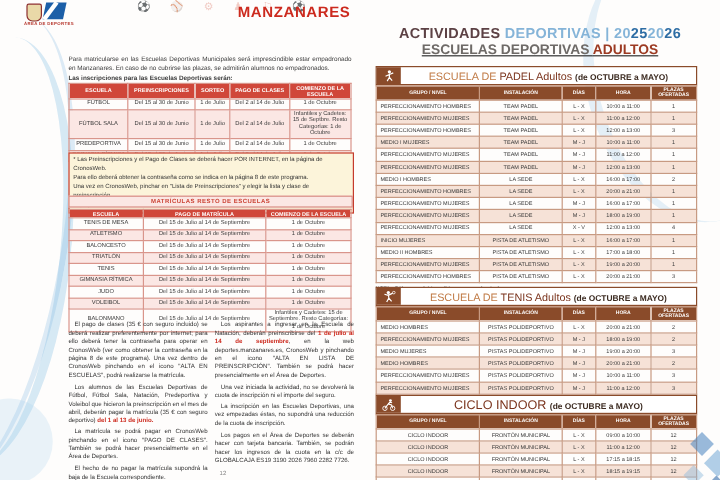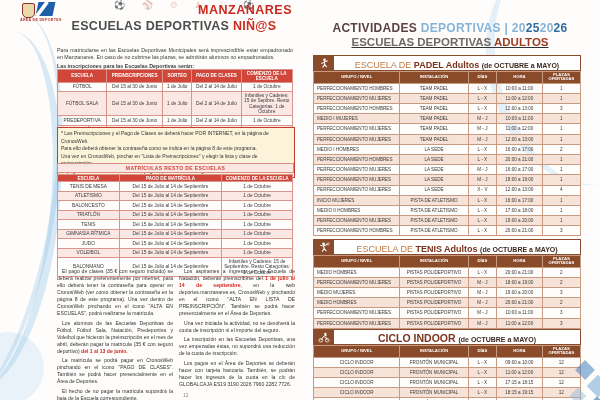--- a/index.html
+++ b/index.html
@@ -74,21 +74,21 @@
   .rtitle{position:absolute;left:0;top:3px;width:300px;text-align:center;font-size:12px;font-weight:800;letter-spacing:.3px;}
   .rtitle .c-dark{color:#5c4144;} .rtitle .c-blue{color:#85b4d8;} .rtitle .c-navy{color:#2e6da4;}
   .rsub{position:absolute;left:0;top:18px;width:300px;text-align:center;font-size:11.5px;font-weight:800;text-decoration:underline;}
   .rsub .c-gray{color:#6e6a67;} .rsub .c-brick{color:#9c3a22;}
 
   .sec{position:absolute;left:13px;width:268px;}
   .title-bar{display:flex;align-items:stretch;border:1.5px solid #8a4b2a;background:#fff;height:14px;}
   .title-bar .icon-cell{width:20px;background:#8a4b2a;display:flex;align-items:center;justify-content:center;}
   .title-bar .title-text{flex:1;text-align:center;line-height:14px;white-space:nowrap;}
   .tt-prefix{color:#c07a45;font-size:9px;font-weight:normal;}
-  .tt-name{color:#7a331c;font-size:9px;font-weight:700;text-align:right;}
+  .tt-name{color:#7a331c;font-size:9px;font-weight:400;text-align:right;}
   .tt-season{color:#3b2a20;font-size:7px;font-weight:bold;}
   .t-right{margin-top:0;}
   .t-right td,.t-right th{border-color:#c79a82;}
   .t-right thead th{background:#8a4b2a;font-size:4.2px;}
   .t-right td{height:8.2px;color:#3a3a3a;font-size:4.6px;}
   .t-right tbody tr:nth-child(even) td{background:#f6e2d7;}
   .t-right th:nth-child(1),.t-right td:nth-child(1){width:33%;}
   .t-right th:nth-child(2),.t-right td:nth-child(2){width:26%;}
   .t-right th:nth-child(3),.t-right td:nth-child(3){width:10%;}
   .t-right th:nth-child(4),.t-right td:nth-child(4){width:17%;}
@@ -108,23 +108,20 @@
     <div class="corner-circle"></div>
 
     <div class="logo">
       <span class="crest"></span>
       <span class="flag"></span>
       <span class="logo-text">ÁREA DE DEPORTES</span>
     </div>
     <div class="deco-icons">⚽ ⚾ ⚙ ♟ ⚐ ⚽</div>
     <div class="city">MANZANARES</div>
 
-    <div class="ltitle1">
-      <span>ESCUELAS DEPORTIVAS </span><span class="accent">NIÑ@S</span>
-    </div>
 
     <div class="intro">Para matricularse en las Escuelas Deportivas Municipales será imprescindible estar empadronado en Manzanares. En caso de no cubrirse las plazas, se admitirán alumnos no empadronados.</div>
     <div class="insc-line">Las inscripciones para las Escuelas Deportivas serán:</div>
 
     <div class="t-wrap-1">
       <table class="t-left t-left1">
         <thead>
             <tr>
               <th>ESCUELA</th>
               <th>PREINSCRIPCIONES</th>

